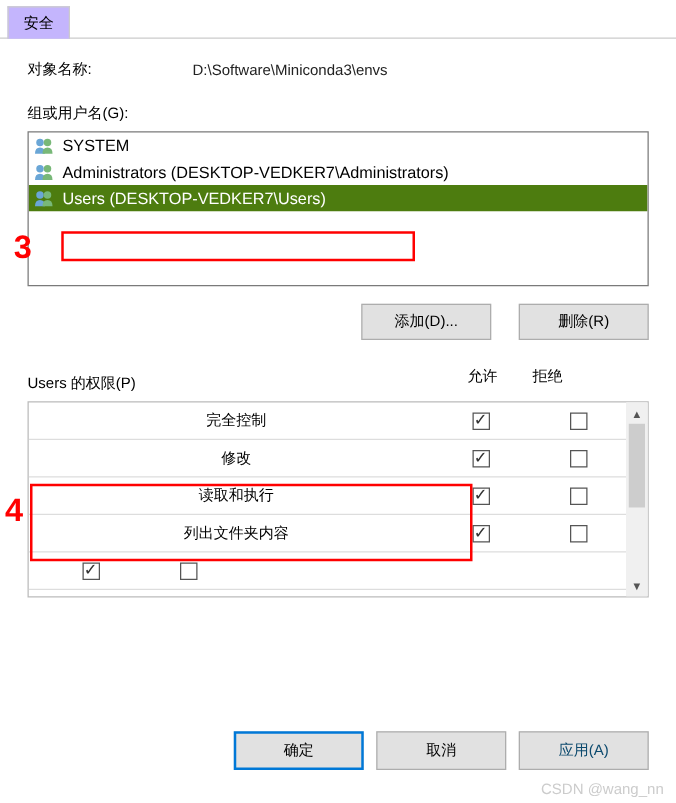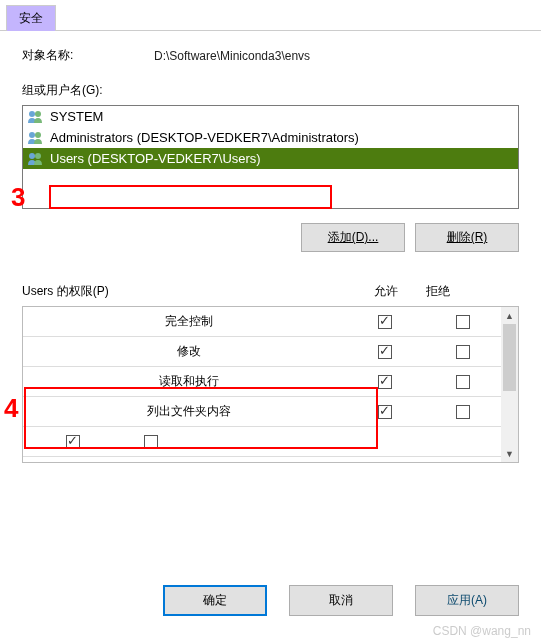--- a/index.html
+++ b/index.html
@@ -42,21 +42,21 @@
     }
     .obj-value {
       color: #222;
     }
     .group-label {
       margin-bottom: 6px;
       margin-top: 4px;
     }
     .listbox {
       border: 1px solid #7a7a7a;
-      height: 104px;
+      height: 124px;
       overflow: hidden;
       background: #fff;
       font-size: 13px;
     }
     .list-item {
       display: flex;
       align-items: center;
       padding: 1px 4px;
       gap: 5px;
       line-height: 19px;
@@ -69,24 +69,23 @@
     .user-icon {
       width: 18px;
       height: 15px;
       flex-shrink: 0;
       position: relative;
     }
     .user-icon svg { display: block; }
     .btn-row {
       display: flex;
       justify-content: flex-end;
-      gap: 10px;
+      gap: 22px;
       margin-top: 14px;
-      margin-bottom: 31px;
-      text-decoration: underline;
+      margin-bottom: 16px;
     }
     button {
       font-family: inherit;
       font-size: 12px;
       padding: 5px 0;
       width: 104px;
       border: 1px solid #adadad;
       background: #e1e1e1;
       cursor: pointer;
     }
@@ -97,21 +96,21 @@
     button:disabled {
       color: #0c4a6e;
       background: #e1e1e1;
       cursor: default;
     }
     .perm-header {
       display: flex;
       align-items: center;
       margin-bottom: 6px;
     }
-    .perm-header .perm-label { flex: 1; }
+    .perm-header .perm-label { flex: 1; margin-top: 10px; }
     .perm-header .col-allow { width: 80px; text-align: center; }
     .perm-header .col-deny { width: 76px; text-align: left; }
     .perm-header .scroll-spacer { width: 17px; }
     .perm-box {
       border: 1px solid #bbb;
       display: flex;
       height: 157px;
     }
     .perm-list {
       flex: 1;
@@ -164,21 +163,21 @@
     .scroll-thumb {
       position: absolute;
       top: 0; left: 2px;
       width: 13px;
       height: 55%;
       background: #cdcdcd;
     }
     .footer {
       display: flex;
       justify-content: flex-end;
-      gap: 22px;
+      gap: 10px;
       padding: 16px 22px;
       border-top: 0;
       position: absolute;
       bottom: 10px;
       right: 0;
     }
     .annotation {
       position: absolute;
       color: #ff0000;
       font-size: 26px;

